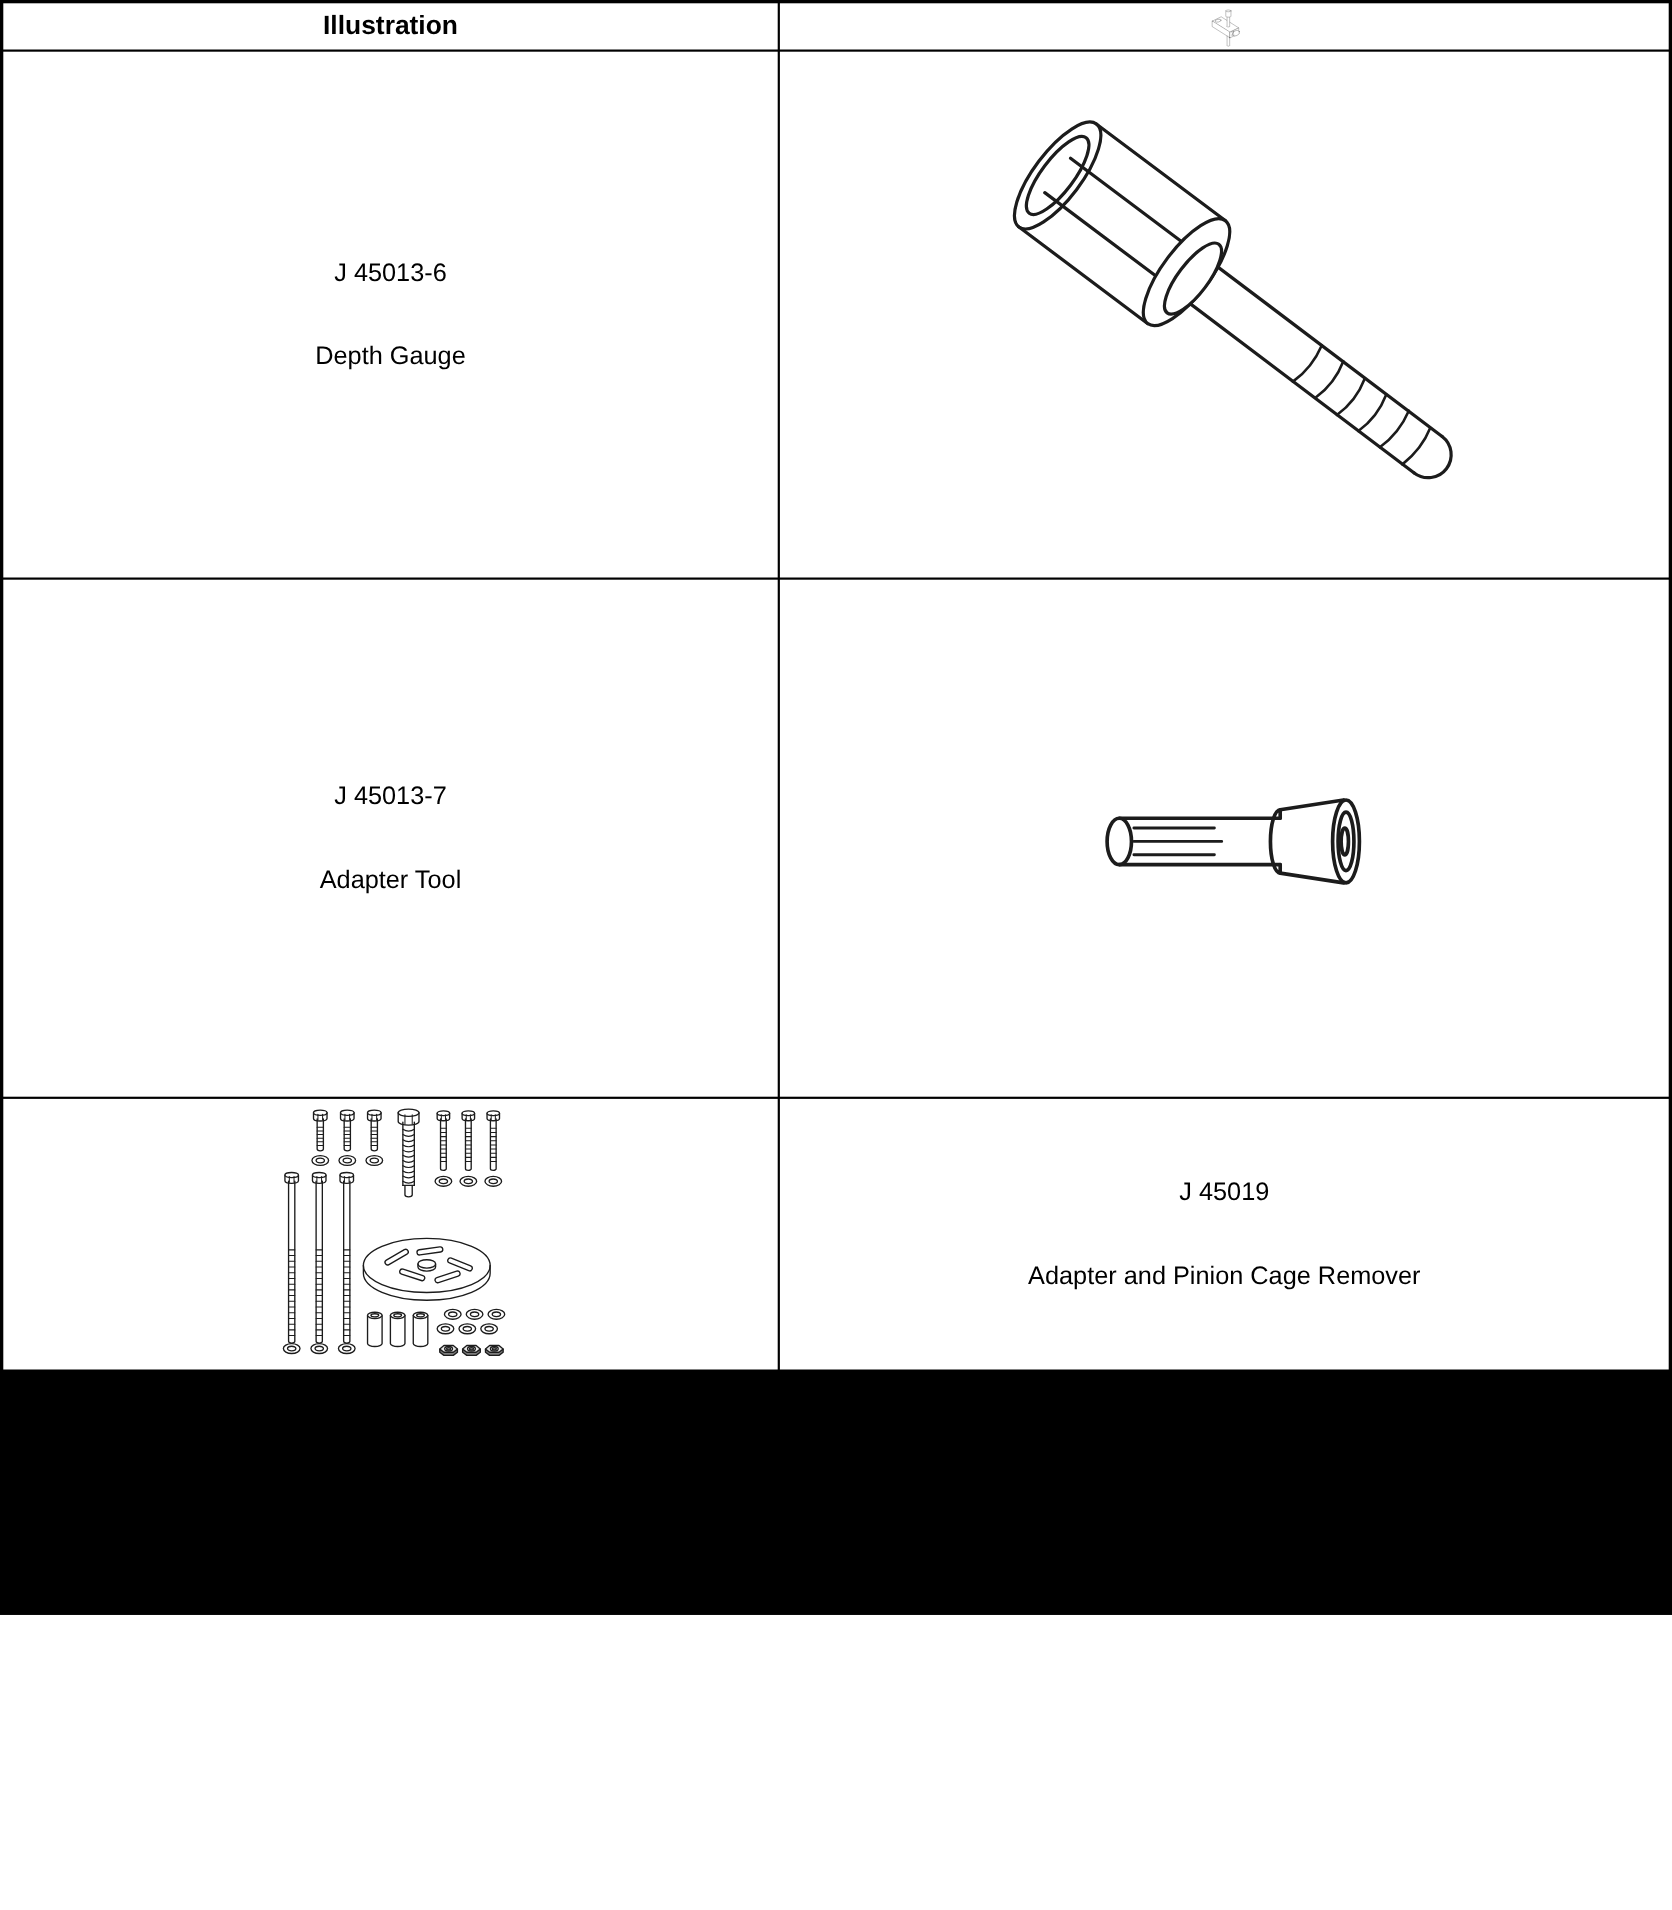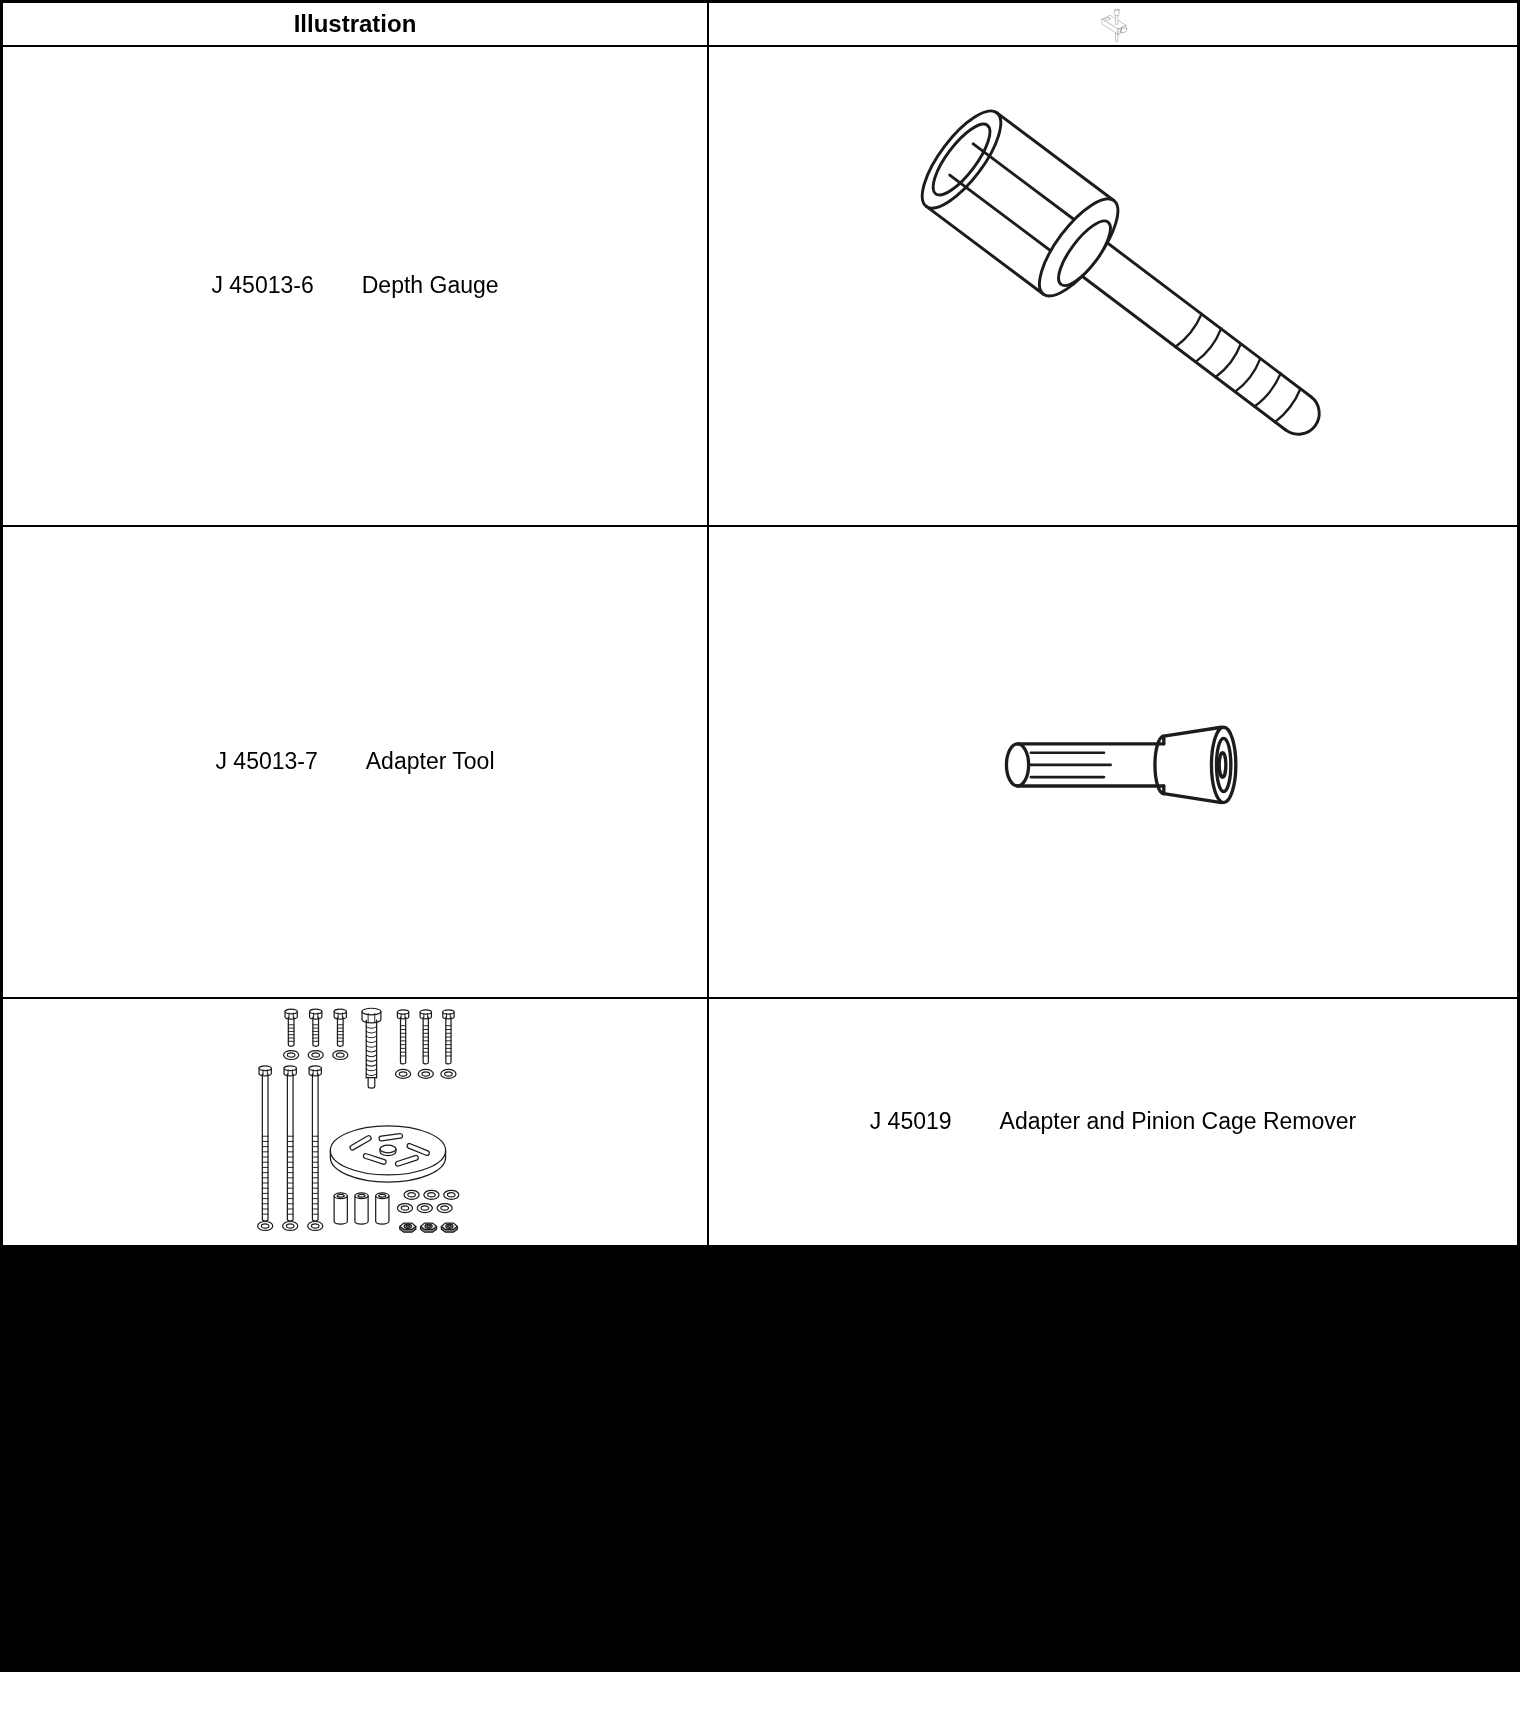--- a/index.html
+++ b/index.html
@@ -1,30 +1,30 @@
 <!DOCTYPE html>
 <html><head>
 <meta charset="utf-8">
 <style>
   html,body{margin:0;padding:0;background:#fff;}
   body{font-family:"Liberation Sans","DejaVu Sans",sans-serif;color:#000;}
   .page{width:1520px;height:1736px;background:#fff;box-sizing:border-box;padding:0;}
   .doc{
     box-sizing:border-box;
-    width:1520px;height:1672px;
+    width:1520px;height:1468px;
     border:3px solid #000;
     background:#000;
     display:grid;
     grid-template-columns:704px 1fr;
     grid-template-rows:42px 478px 470px 246px 1fr;
     gap:2px;
   }
   .cell{background:#fff;display:flex;align-items:center;justify-content:center;overflow:hidden;}
   .head{font-weight:bold;font-size:24px;}
-  .desc{flex-direction:row;gap:48px;font-size:23px;text-align:center;}
+  .desc{flex-direction:column;gap:48px;font-size:23px;text-align:center;}
   .illus svg{width:96%;height:96%;display:block;}
   .tnum,.tdesc{line-height:1.2;}
 </style>
 </head>
 <body>
 
 <div class="page">
 <div class="doc">
 
   <div class="cell head">

